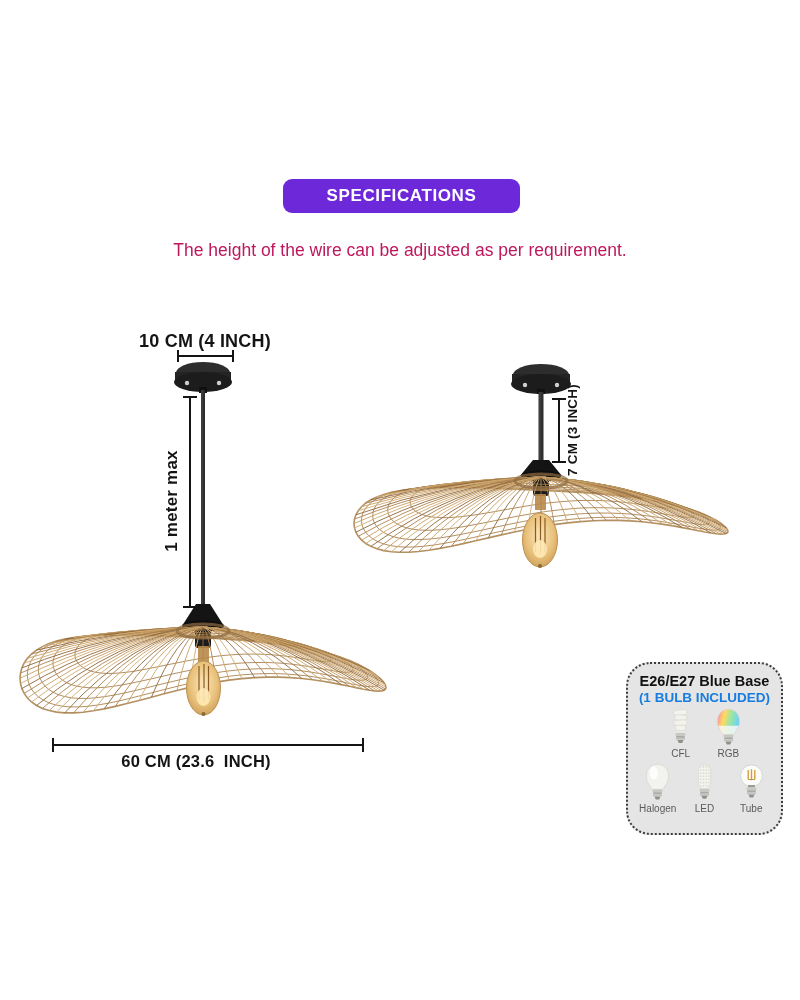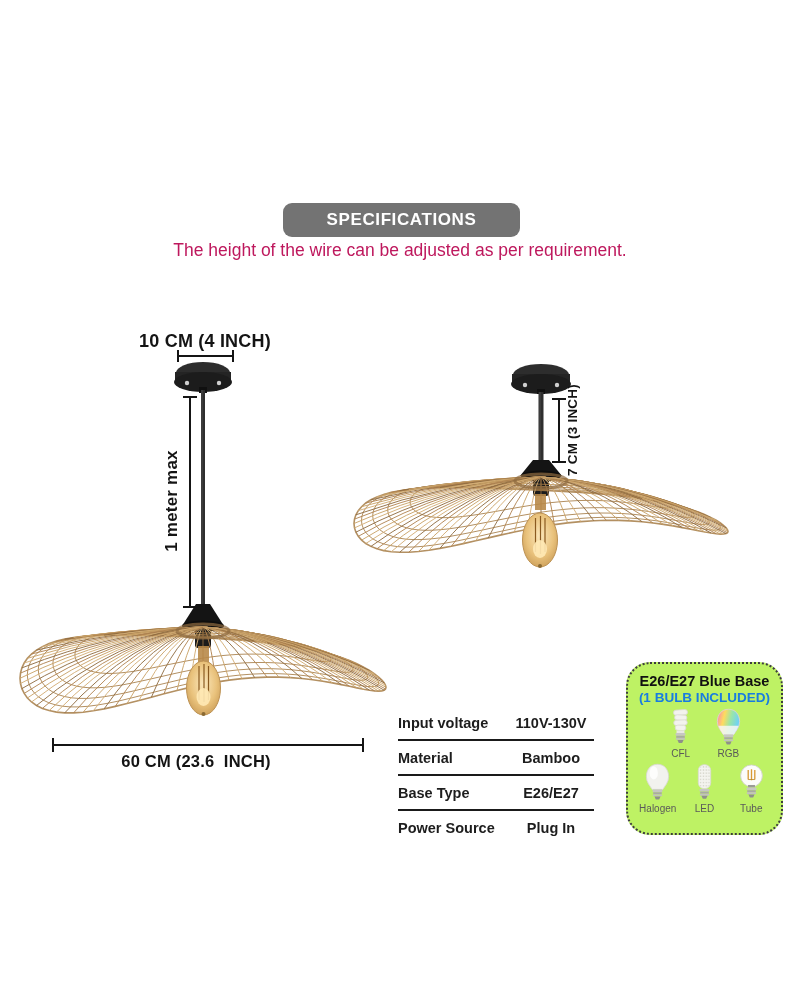--- a/index.html
+++ b/index.html
@@ -26,21 +26,21 @@
   .dim-7{left:572px;top:430px;transform:translate(-50%,-50%) rotate(-90deg);font-size:13.5px;}
 
   .spec-table{position:absolute;left:398px;top:706px;width:196px;z-index:2;}
   .spec-row{height:33px;display:flex;align-items:center;justify-content:space-between;}
   .spec-row:not(:last-child){border-bottom:2px solid #1a1a1a;}
   .spec-label{font-size:14.5px;font-weight:600;color:#1d1d1d;}
   .spec-value{font-size:14.5px;font-weight:600;color:#1d1d1d;width:86px;text-align:center;}
 
   .bulb-box{
     position:absolute;left:626px;top:662px;width:157px;height:173px;z-index:2;
-    border:2px dotted #3d3d3d;border-radius:24px;background:#bef264;box-sizing:border-box;
+    border:2px dotted #3d3d3d;border-radius:24px;background:#e5e5e5;box-sizing:border-box;
     text-align:center;
   }
   .bb-title{margin-top:9px;font-size:14.5px;font-weight:700;color:#111;}
   .bb-sub{font-size:13.5px;font-weight:700;color:#187CE1;margin-top:1px;text-align:center;}
   .bb-row{display:flex;justify-content:space-evenly;align-items:flex-end;margin-top:3px;padding:0 6px;}
   .bb-row2{margin-top:2px;padding:0 28px;}
   .bulb{display:flex;flex-direction:column;align-items:center;width:46px;}
   .bulb svg{width:33px;height:40px;display:block;}
   .bulb-label{font-size:10px;color:#5a5a5a;margin-top:1px;}
 </style>
@@ -333,49 +333,31 @@
       <g>
         <rect x="535" y="494" width="11" height="16" fill="#b88a49" opacity="0.9"></rect>
         <ellipse cx="540" cy="540" rx="17.5" ry="27" fill="url(#amber)" stroke="#bd9253" stroke-width="1"></ellipse>
         <path d="M535.5 518 V552 M540.5 516 V554 M545 518 V552" stroke="#8a5a20" stroke-width="1.2" fill="none"></path>
         <ellipse cx="540" cy="549" rx="7" ry="9" fill="#ffe9b5" opacity="0.9"></ellipse>
         <circle cx="540" cy="566" r="2" fill="#8a6a33"></circle>
       </g>
     </g>
   </svg>
 
-  <div class="badge" style="background: #737373; margin-top: 24px;">SPECIFICATIONS</div>
+  <div class="badge" style="background: #6d28d9;">SPECIFICATIONS</div>
 
   <div class="desc">
     <div>The height of the wire can be adjusted as per requirement.</div>
   </div>
 
   <div class="dim dim-top">10 CM (4 INCH)</div>
   <div class="dim dim-1m">1 meter max</div>
   <div class="dim dim-60">60 CM (23.6  INCH)</div>
   <div class="dim dim-7">7 CM (3 INCH)</div>
 
-  <div class="spec-table">
-    <div class="spec-row">
-      <span class="spec-label">Input voltage</span>
-      <span class="spec-value">110V-130V</span>
-    </div>
-    <div class="spec-row">
-      <span class="spec-label">Material</span>
-      <span class="spec-value">Bamboo</span>
-    </div>
-    <div class="spec-row">
-      <span class="spec-label">Base Type</span>
-      <span class="spec-value">E26/E27</span>
-    </div>
-    <div class="spec-row">
-      <span class="spec-label">Power Source</span>
-      <span class="spec-value">Plug In</span>
-    </div>
-  </div>
 
   <div class="bulb-box">
     <div class="bb-title">E26/E27 Blue Base</div>
     <div class="bb-sub" style="color: rgb(24, 124, 225);">(1 BULB INCLUDED)</div>
     <div class="bb-row bb-row2">
       <div class="bulb">
         <svg viewBox="0 0 40 48">
           <g fill="#f3f3ed" stroke="#dcdad2" stroke-width="1">
             <rect x="11.5" y="3.2" width="17" height="6.4" rx="3.2" transform="rotate(-4 20 6.4)"></rect>
             <rect x="12.8" y="9.4" width="15" height="6.4" rx="3.2" transform="rotate(3 20 12.6)"></rect>

